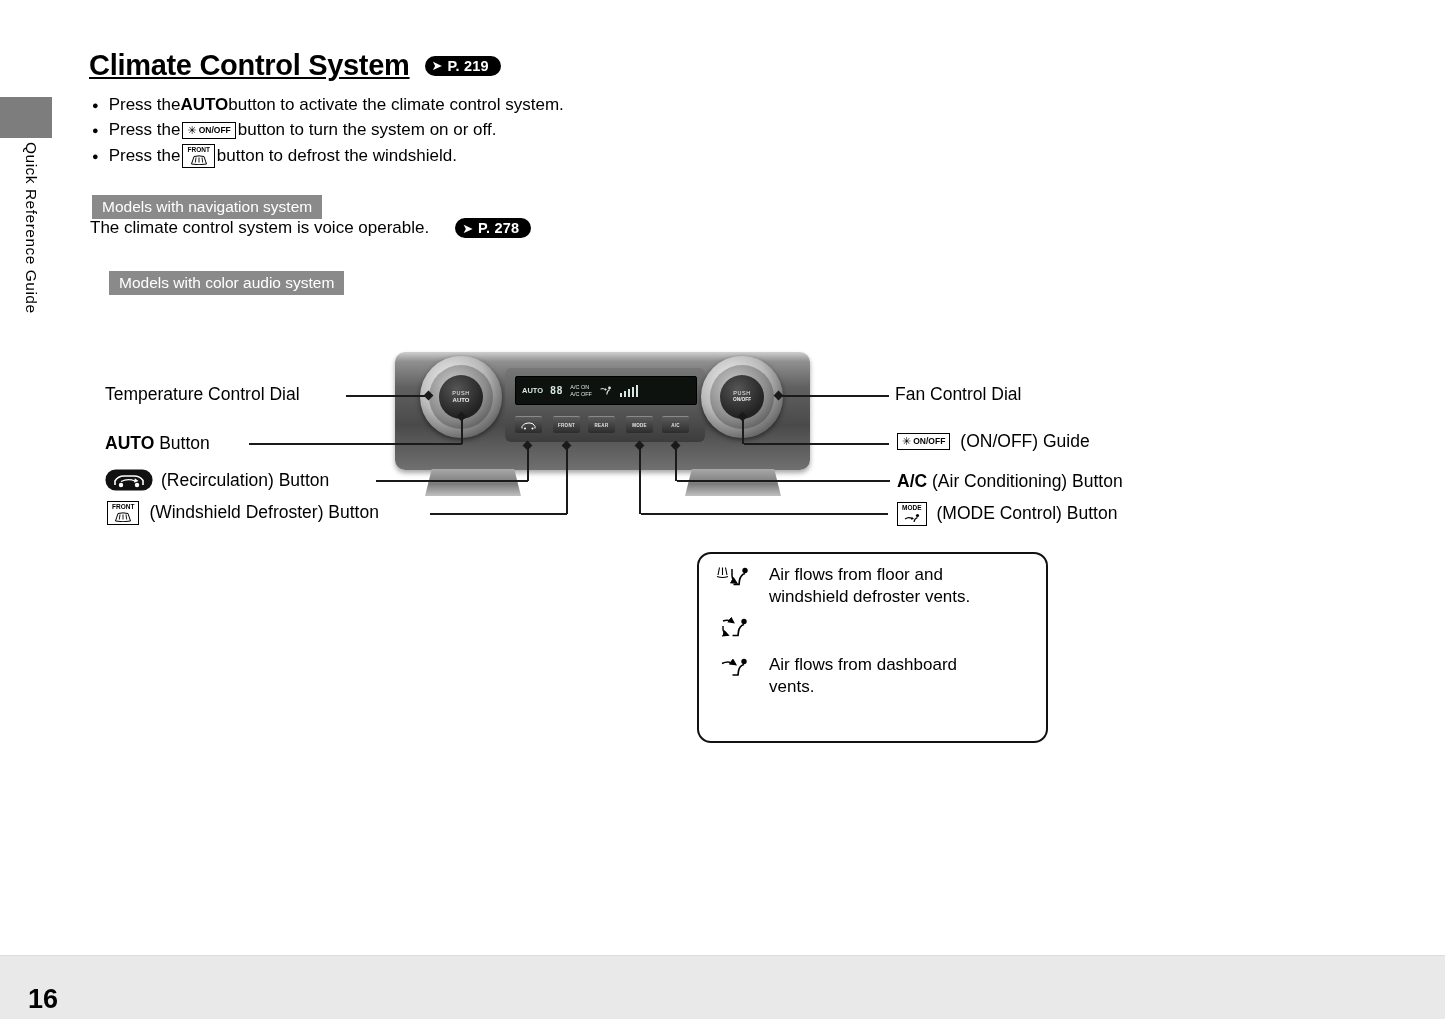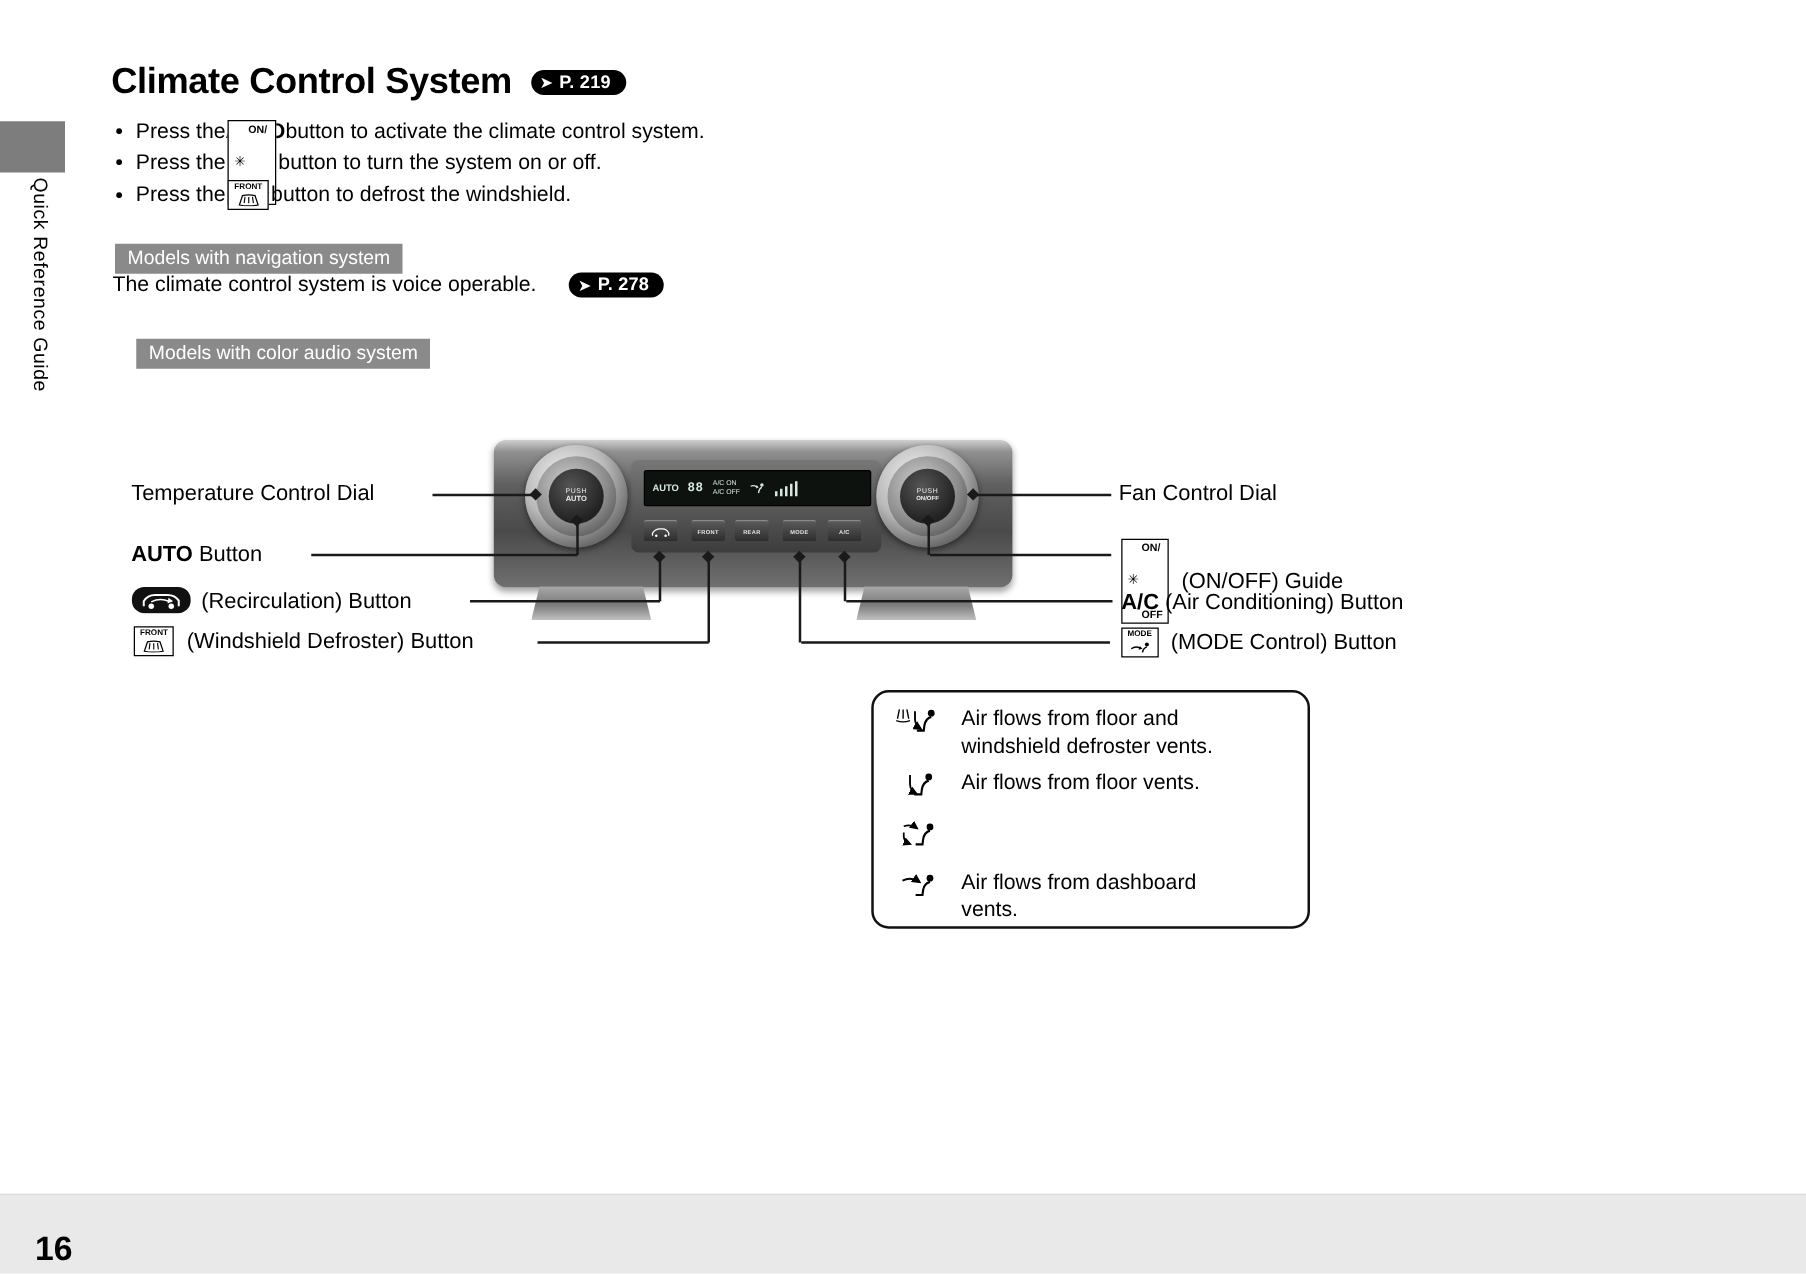--- a/index.html
+++ b/index.html
@@ -12,33 +12,33 @@
   .diamond{position:absolute;width:7px;height:7px;background:#1a1a1a;transform:rotate(45deg);}
 
   
   .graylabel{position:absolute;background:#8a8a8a;color:#fff;font-size:15.5px;padding:3px 10px;}
   .badge{display:inline-flex;align-items:center;gap:5px;background:#000;color:#fff;
          border-radius:13px;padding:2px 12px 2px 7px;}
   .badge .arrow{font-size:13px;line-height:1;}
   .badge .ref{font-size:14.5px;font-weight:bold;letter-spacing:.2px;}
 
   #titlebar{position:absolute;left:89px;top:49px;display:flex;align-items:center;gap:15px;}
-  #titlebar h1{margin:0;font-size:29px;font-weight:bold;letter-spacing:-.3px;}
+  #titlebar h1{margin:0;font-size:29px;font-weight:bold;letter-spacing:-.3px;text-decoration:underline;}
 
   #bullets{position:absolute;left:92px;top:92px;display:flex;flex-direction:column;}
   .bullet{display:flex;align-items:center;height:25.5px;font-size:17px;white-space:nowrap;}
   .bullet .dot{font-size:11px;margin-right:10px;}
 
   #voice-line{position:absolute;left:90px;top:218px;display:flex;align-items:center;gap:26px;font-size:17px;white-space:nowrap;}
 
   
   .iconbox{display:inline-flex;border:1.3px solid #000;background:#fff;align-items:center;justify-content:center;margin:0 2px;}
   .fanonoff{gap:2px;padding:2px 4px;}
   .fanonoff .fan{font-size:11px;line-height:1;}
-  .fanonoff .col{display:flex;flex-direction:column;font-weight:bold;font-size:8.5px;line-height:1.05;gap:44px;}
+  .fanonoff .col{display:flex;flex-direction:row;font-weight:bold;font-size:8.5px;line-height:1.05;}
   .stackbox{flex-direction:column;padding:2px 4px;gap:1px;}
   .stackbox .lbl{font-size:6.5px;font-weight:bold;line-height:1;}
 
   
   .callout{position:absolute;font-size:17.5px;white-space:nowrap;}
   .callout-row{position:absolute;display:flex;align-items:center;gap:8px;white-space:nowrap;font-size:17.5px;}
 
   
   #panel{position:absolute;left:395px;top:352px;width:415px;height:146px;}
   .panel-body{position:absolute;left:0;top:0;width:415px;height:118px;border-radius:10px;
@@ -300,35 +300,20 @@
           <path d="M3,10 L4.5,2.5 M7.5,10 L7.5,2.5 M12,10 L10.5,2.5" stroke="#000" stroke-width="1.1" fill="none"></path>
           <path d="M2,11.5 Q7.5,13.5 13,11.5" stroke="#000" stroke-width="1.1" fill="none"></path>
           <path d="M17,4 L17,10 C17,14 19,16.5 21.5,18" stroke="#000" stroke-width="1.5" fill="none" marker-end="url(#m1)"></path>
           <circle cx="30" cy="5.5" r="2.7" fill="#000"></circle>
           <path d="M30,8.5 C26.5,9.5 25,12.5 24.5,15.5 L24,19.5 L18.5,19.5" stroke="#000" stroke-width="1.7" fill="none"></path>
         </svg>
       </span>
       <span class="af-text">Air flows from floor and windshield defroster vents.</span>
     </div>
 
-    <div class="af-row">
-      <span class="af-icon">
-        <svg width="38" height="26" viewBox="0 0 38 26">
-          <defs>
-              <marker id="m2" viewBox="0 0 8 8" refX="6" refY="4" markerWidth="5" markerHeight="5" orient="auto">
-                <path d="M0,0 L8,4 L0,8 Z" fill="#000"></path>
-              </marker>
-            </defs>
-          <path d="M13,4 L13,11 C13,15 15,17.5 18,19" stroke="#000" stroke-width="1.5" fill="none" marker-end="url(#m2)"></path>
-          <circle cx="28" cy="5.5" r="2.7" fill="#000"></circle>
-          <path d="M28,8.5 C24.5,9.5 23,12.5 22.5,15.5 L22,19.5 L16.5,19.5" stroke="#000" stroke-width="1.7" fill="none"></path>
-        </svg>
-      </span>
-      <span class="af-text">Air flows from floor vents.</span>
-    </div>
 
     <div class="af-row">
       <span class="af-icon">
         <svg width="38" height="26" viewBox="0 0 38 26">
           <defs>
               <marker id="m3" viewBox="0 0 8 8" refX="6" refY="4" markerWidth="5" markerHeight="5" orient="auto">
                 <path d="M0,0 L8,4 L0,8 Z" fill="#000"></path>
               </marker>
             </defs>
           <path d="M8,5 C12,3.5 15,4 18.5,6.5" stroke="#000" stroke-width="1.4" fill="none" marker-end="url(#m3)"></path>

